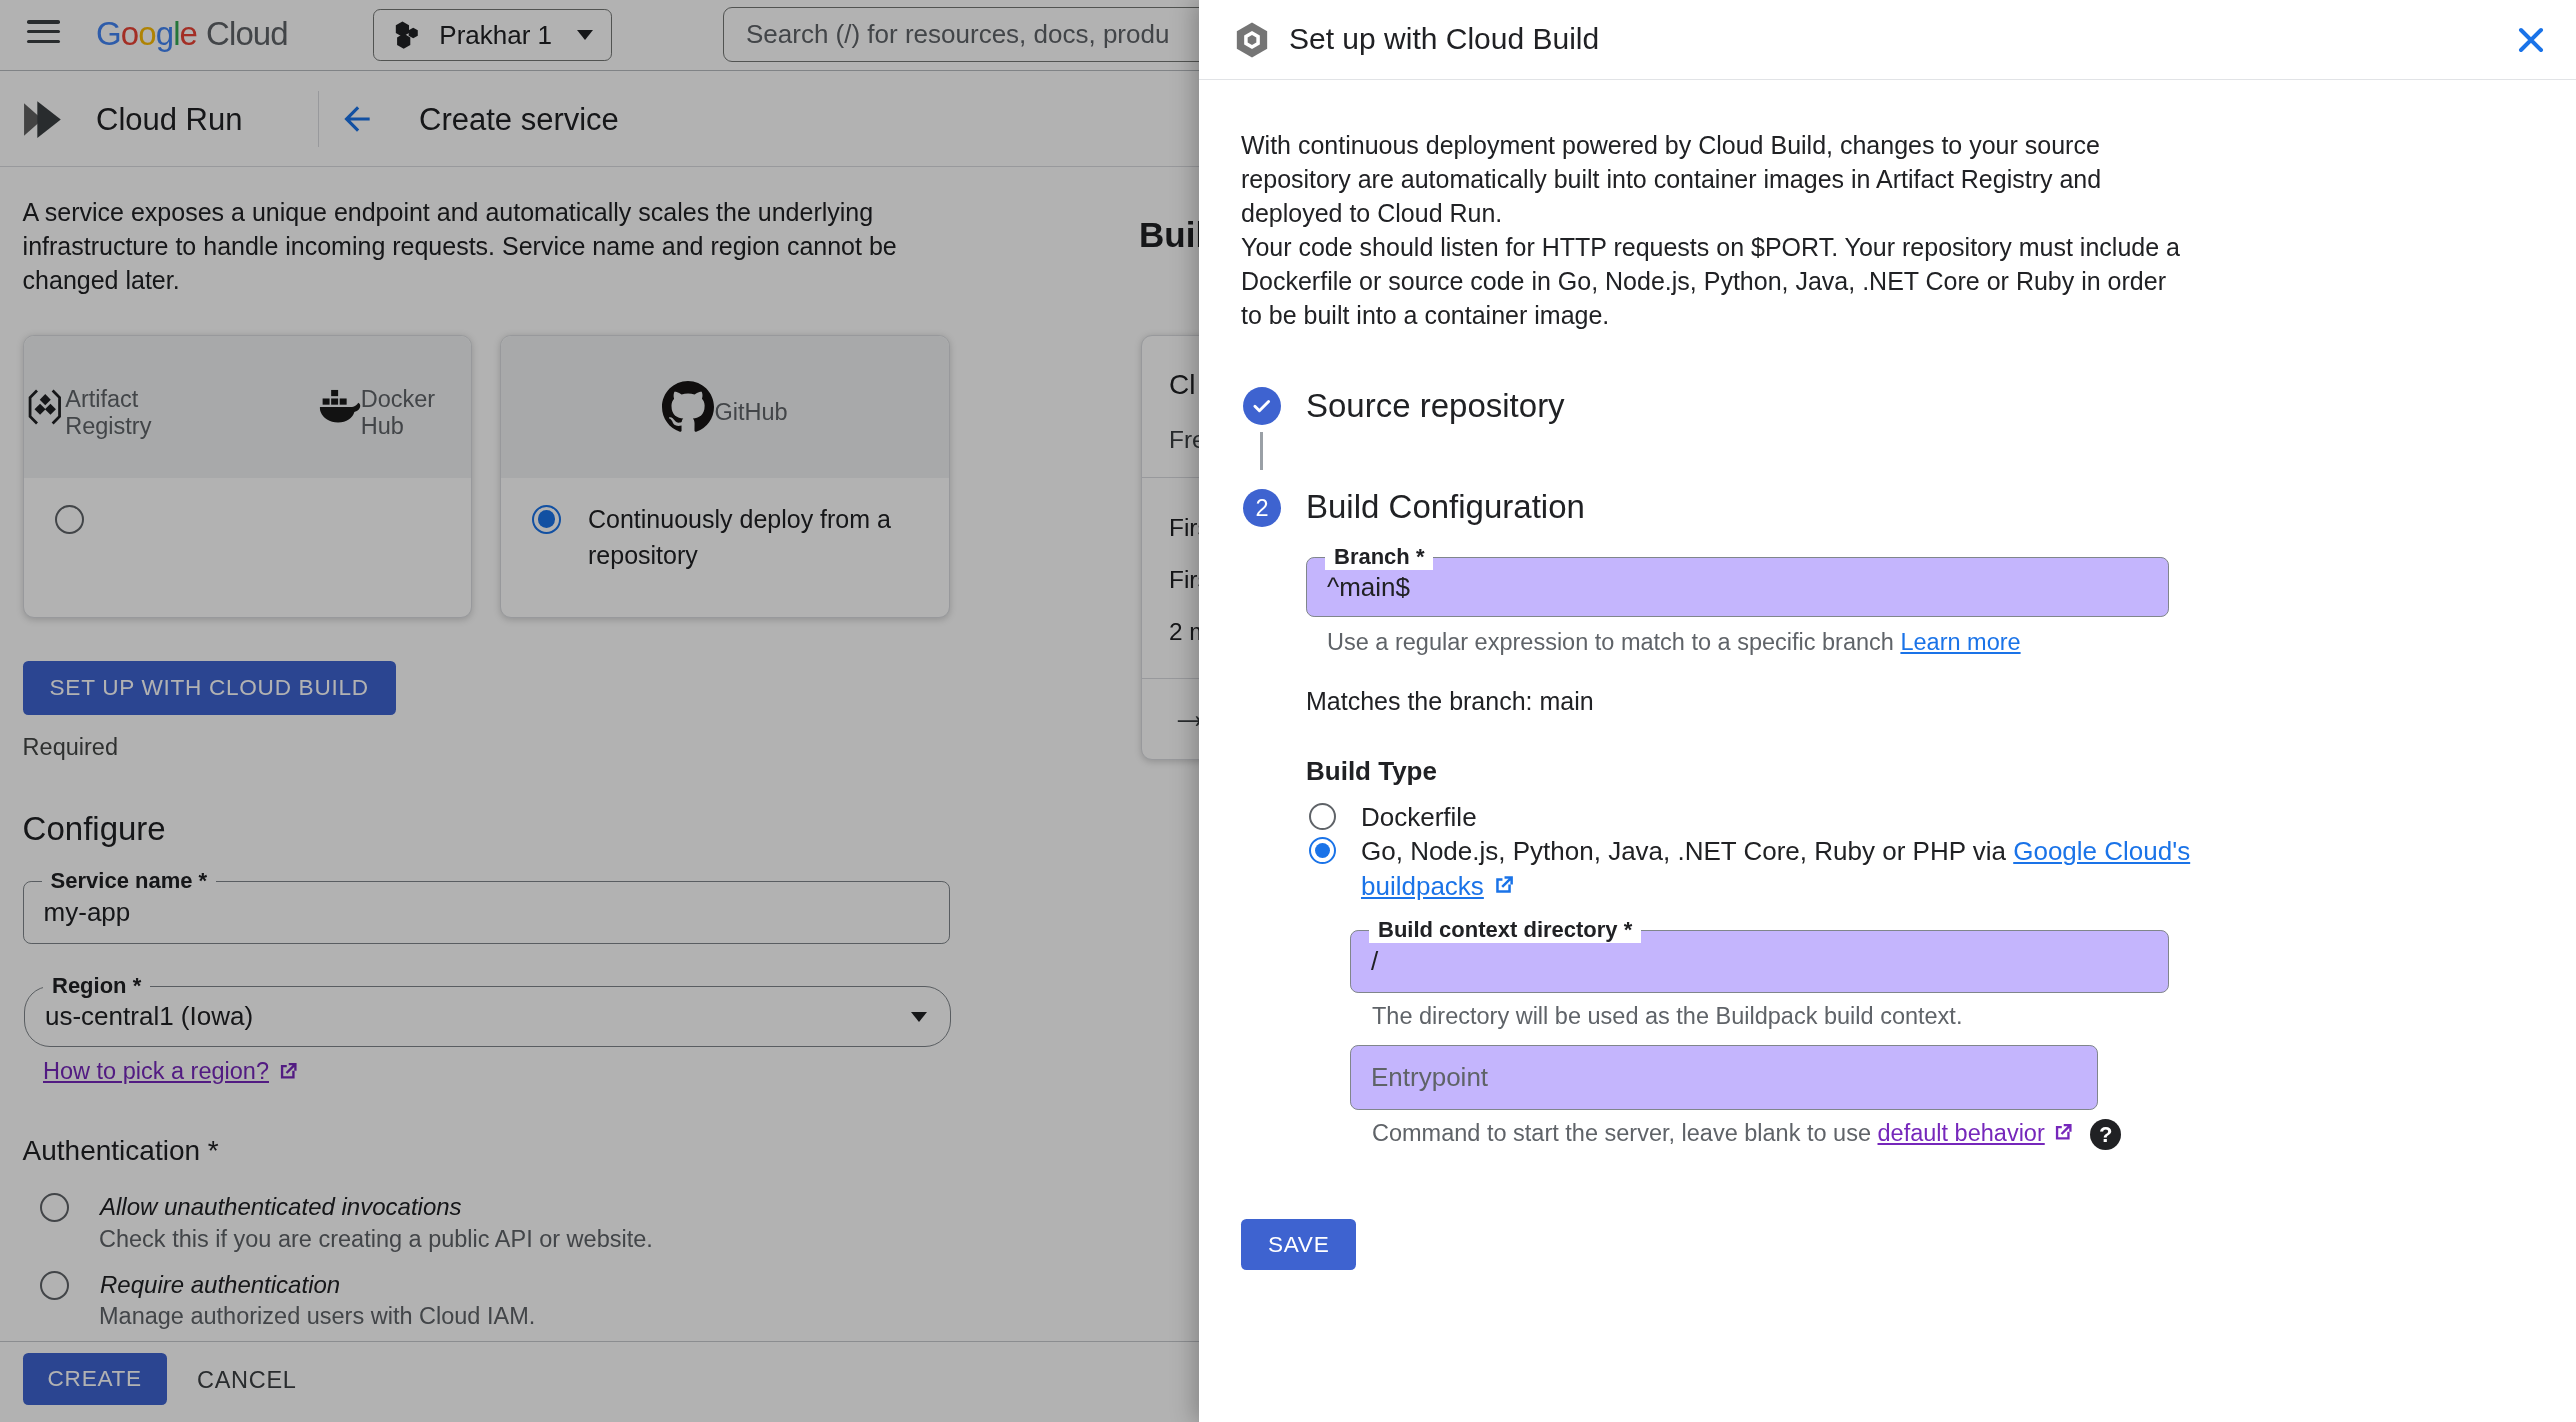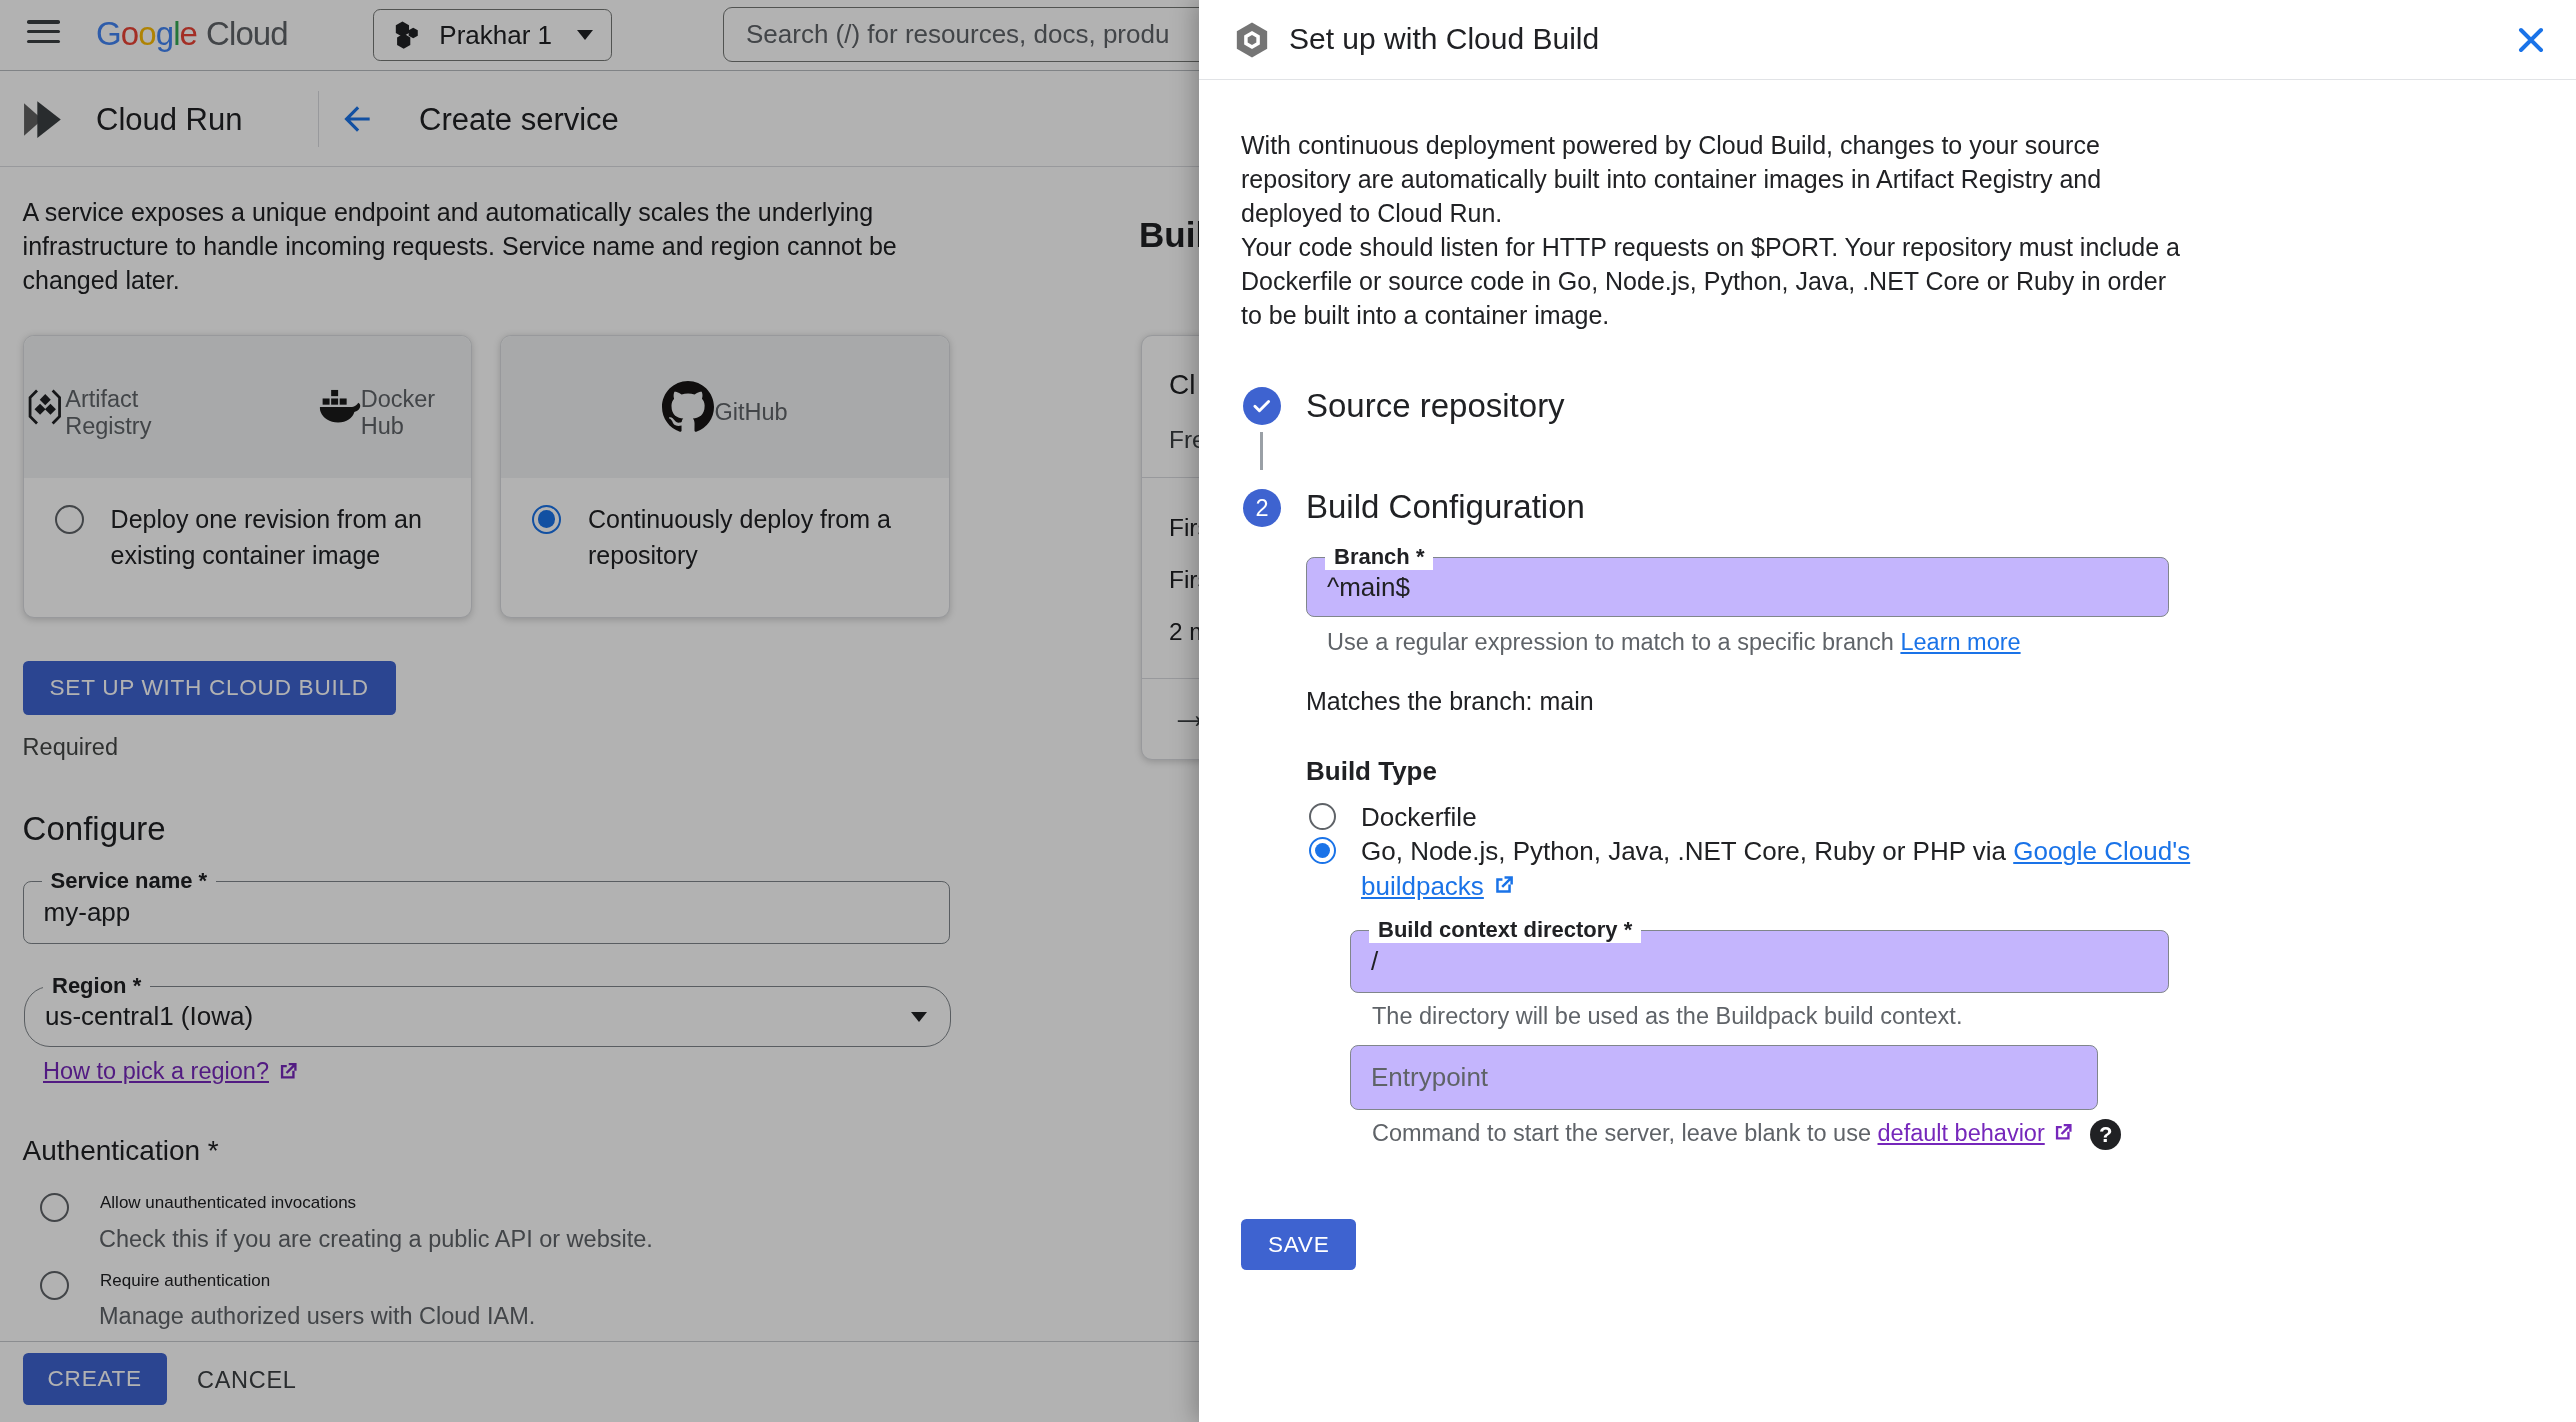--- a/index.html
+++ b/index.html
@@ -56,21 +56,21 @@
   .fregion .caret-down { position:absolute; right:23.5px; top:25px; }
 
   .linkrow { position:absolute; left:43px; top:1058px; font-size:23.5px; display:flex; align-items:center; gap:7.2px; }
   a.plink { color:var(--purple); text-decoration:underline; cursor:pointer; }
   a.blink { color:var(--accent); text-decoration:underline; cursor:pointer; }
   .extlink { width:23.5px; height:23.5px; display:inline-block; }
 
   .auth-h { position:absolute; left:22.6px; top:1135px; font-size:28px; font-weight:500; color:#202124; }
   .authopt { position:absolute; left:40px; display:flex; cursor:pointer; }
   .authopt .radio { margin-top:0; }
-  .authopt .lbl { margin-left:31px; font-size:17px; color:#202124; }
+  .authopt .lbl { margin-left:31px; font-size:24px; color:#202124;font-style:italic; }
   .subl { position:absolute; left:99px; font-size:23.5px; color:#5f6368; }
 
   .footerbar { position:absolute; left:0; top:1341px; width:1199px; height:81px; background:#fff; border-top:0.9px solid #c8cbcf; }
   .createbtn { position:absolute; left:22.6px; top:11px; height:52px; padding:0 25px; }
   .cancelbtn { position:absolute; left:197px; top:25px; font-size:23.5px; font-weight:500; color:#3c4043; letter-spacing:0.7px; cursor:pointer; background:none; border:none; font-family:inherit; }
 
   
   .pricing-h { position:absolute; left:1139px; top:215px; font-size:35px; font-weight:700; color:#202124; }
   .pricecard { position:absolute; left:1141px; top:335px; width:560px; height:425px; background:#fff; border:0.9px solid #dadce0; border-radius:11px; box-shadow:0 1.8px 7.2px rgba(0,0,0,.18); overflow:hidden; }
   .pc-title { position:absolute; left:27px; top:33px; font-size:28px; font-weight:500; color:#202124; }
@@ -171,21 +171,20 @@
           <rect x="26" y="15" width="9" height="8"></rect>
           <rect x="26" y="4" width="9" height="8"></rect>
           <rect x="37" y="15" width="9" height="8"></rect>
           <path d="M4 26 h49 c3.5 -0.5 6.5 -2.5 8 -5.5 c2.5 1 3.5 4.5 1.5 7.5 c-2 3.5 -6.5 4.5 -6.5 4.5 c-2.5 8 -10 13.5 -21 13.5 c-11 0 -19.5 -5.5 -22.5 -13.5 c-1 -2.5 -1 -4.5 -1 -6.5 z"></path>
         </svg>
         <div class="icon-label">Docker Hub</div>
       </div>
     </div>
     <div class="radio-row">
       <div class="radio"></div>
-      <div class="radio-label">Deploy one revision from an existing container image</div>
     </div>
   </div>
 
   <div class="card" style="left:500px; width:450px;">
     <div class="card-head">
       <div class="icon-col">
         <svg width="52" height="52" viewBox="0 0 16 16" fill="#171515">
           <path d="M8 0C3.58 0 0 3.58 0 8c0 3.54 2.29 6.53 5.47 7.59.4.07.55-.17.55-.38 0-.19-.01-.82-.01-1.49-2.01.37-2.53-.49-2.69-.94-.09-.23-.48-.94-.82-1.13-.28-.15-.68-.52-.01-.53.63-.01 1.08.58 1.23.82.72 1.21 1.87.87 2.33.66.07-.52.28-.87.51-1.07-1.78-.2-3.64-.89-3.64-3.95 0-.87.31-1.59.82-2.15-.08-.2-.36-1.02.08-2.12 0 0 .67-.21 2.2.82.64-.18 1.32-.27 2-.27s1.36.09 2 .27c1.53-1.04 2.2-.82 2.2-.82.44 1.1.16 1.92.08 2.12.51.56.82 1.27.82 2.15 0 3.07-1.87 3.75-3.65 3.95.29.25.54.73.54 1.48 0 1.07-.01 1.93-.01 2.2 0 .21.15.46.55.38A8.01 8.01 0 0 0 16 8c0-4.42-3.58-8-8-8z"></path>
         </svg>
         <div class="icon-label">GitHub</div>

